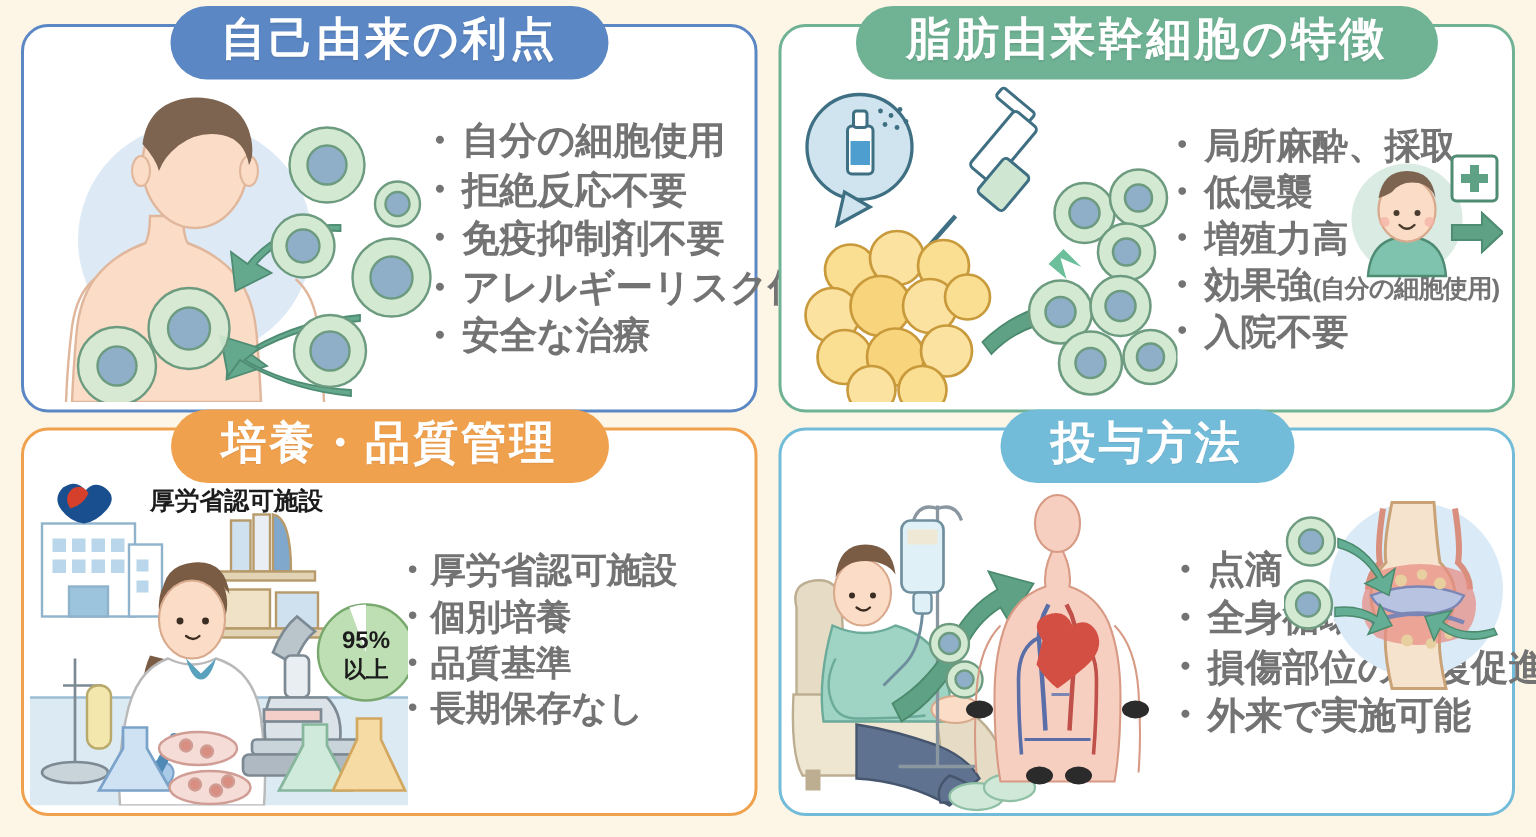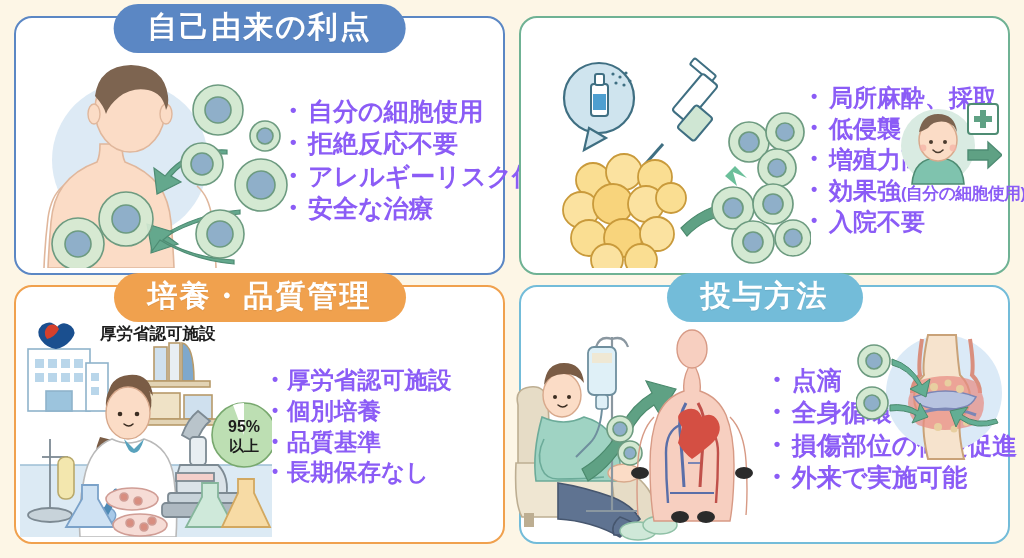--- a/index.html
+++ b/index.html
@@ -56,21 +56,21 @@
   .art {
     flex: 0 0 auto;
     position: relative;
     height: 100%;
   }
   .bullets {
     flex: 1 1 auto;
     list-style: none;
     margin: 0;
     padding: 0;
-    color: #8b5cf6;
+    color: #737373;
     font-weight: bold;
   }
   .bullets li {
     position: relative;
     padding-left: 18px;
     white-space: nowrap;
     line-height: 1.30;
   }
   .bullets li::before {
     content: "\2022";
@@ -86,23 +86,23 @@
   #panel-features  { --accent: #6fb294; }
   #panel-culture   { --accent: #f0a14e; }
   #panel-admin     { --accent: #73bcd9; }
 
   #panel-self .bullets     { font-size: 25px; }
   #panel-features .bullets { font-size: 24px; }
   #panel-culture .bullets  { font-size: 23.5px; line-height: 1.22; }
   #panel-admin .bullets    { font-size: 25px; }
 
   #panel-self .panel-body     { padding-left: 6px; padding-right: 8px; }
-  #panel-features .panel-body { padding-left: 6px; padding-right: 6px; margin-left: 26px; }
+  #panel-features .panel-body { padding-left: 6px; padding-right: 6px; }
   #panel-culture .panel-body  { padding-left: 4px; padding-right: 4px; top: 30px; justify-content: flex-end; }
-  #panel-admin .panel-body    { padding-left: 4px; padding-right: 4px; justify-content: center; }
+  #panel-admin .panel-body    { padding-left: 4px; padding-right: 4px; }
 
   #panel-self .art     { width: 268px; }
   #panel-features .art { width: 258px; }
   #panel-culture .art  { width: 252px; }
   #panel-admin .art    { width: 252px; }
 
   #panel-culture .bullets li { padding-left: 15px; }
   #panel-admin .bullets      { padding-left: 10px; }
 
   svg { display: block; }
@@ -152,27 +152,29 @@
             <circle cx="104" cy="167" r="27" fill="#d4e9d2" fill-opacity="0.92"></circle>
               <circle cx="104" cy="167" r="14" fill="#8fafc9"></circle>
             <circle cx="56" cy="192" r="26" fill="#d4e9d2" fill-opacity="0.92"></circle>
               <circle cx="56" cy="192" r="13" fill="#8fafc9"></circle>
           </g>
         </svg>
       </div>
       <ul class="bullets">
         <li><span>自分の細胞使用</span></li>
         <li><span>拒絶反応不要</span></li>
+        <li><span>免疫抑制剤不要</span></li>
         <li><span>アレルギーリスク低</span></li>
         <li><span>安全な治療</span></li>
       </ul>
     </div>
   </section>
 
   <section class="panel" id="panel-features">
+    <div class="panel-header">脂肪由来幹細胞の特徴</div>
     <div class="panel-body">
       <div class="art">
         <svg viewBox="0 0 258 216" width="258" height="216" aria-hidden="true">
 
           <g>
             <circle cx="46" cy="46" r="35" fill="#cfe4ee" stroke="#3f6f82" stroke-width="2.2"></circle>
             <path d="M36 76 l-5 22 l22 -12 z" fill="#cfe4ee" stroke="#3f6f82" stroke-width="2.2"></path>
             <rect x="38" y="32" width="17" height="32" rx="3" fill="#ffffff" stroke="#3f6f82" stroke-width="2"></rect>
             <rect x="40" y="42" width="13" height="16" fill="#4e9fd0"></rect>
             <rect x="42" y="22" width="9" height="11" rx="2" fill="#ffffff" stroke="#3f6f82" stroke-width="2"></rect>

